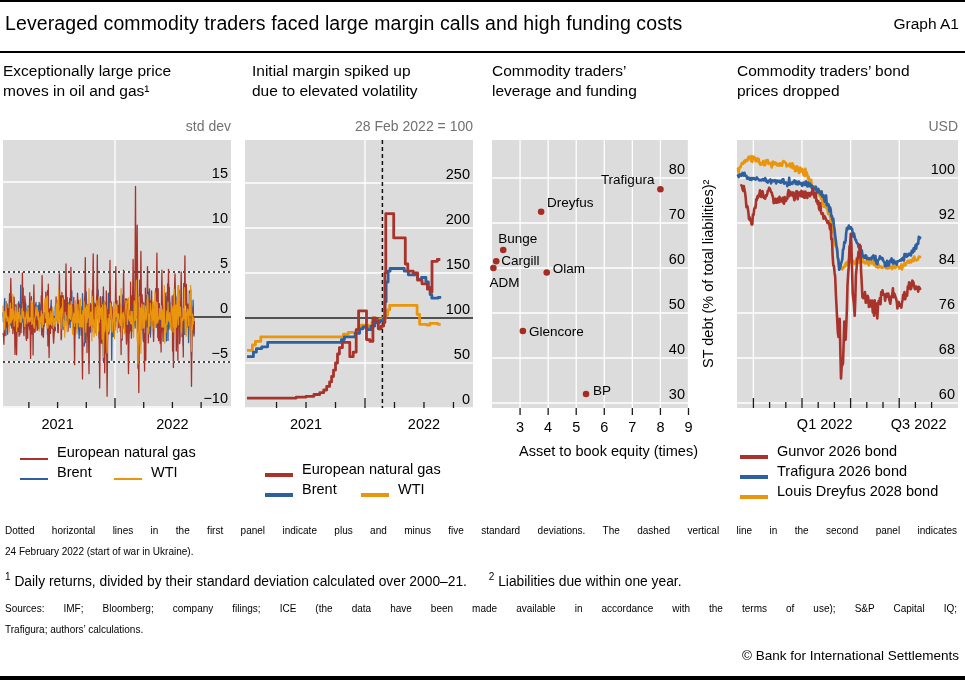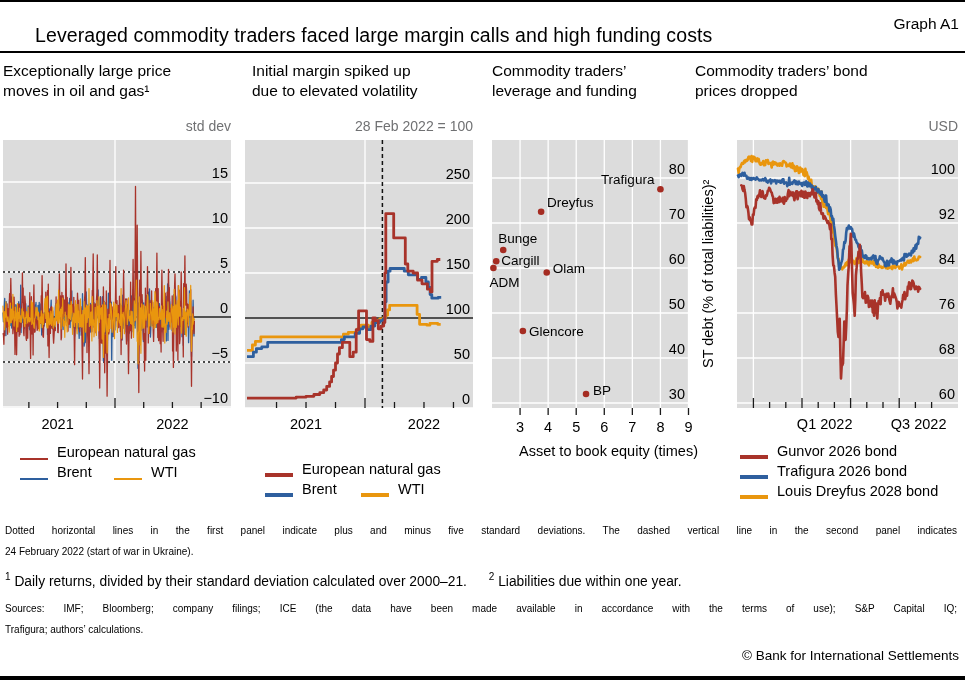--- a/index.html
+++ b/index.html
@@ -1,21 +1,21 @@
 <!DOCTYPE html>
 <html><head>
 <meta charset="utf-8">
 <style>
   html,body{margin:0;padding:0;background:#fff;}
   .page{position:relative;width:965px;height:680px;background:#ffffff;
         font-family:"Liberation Sans", sans-serif;color:#000;overflow:hidden;}
   .bar-top{position:absolute;left:0;top:0;width:965px;height:2px;background:#000;}
   .title-rule{position:absolute;left:0;top:51px;width:965px;height:2px;background:#000;}
   .bar-bottom{position:absolute;left:0;top:676px;width:965px;height:4px;background:#000;}
-  .main-title{position:absolute;left:5px;top:24px;font-size:19.5px;letter-spacing:.1px;margin-left:30px;}
+  .main-title{position:absolute;left:5px;top:12px;font-size:19.5px;letter-spacing:.1px;}
   .graph-label{position:absolute;right:6px;top:15px;font-size:15.5px;}
   .panel-title{position:absolute;top:61px;font-size:15.5px;line-height:20px;white-space:pre-line;}
   .unit{position:absolute;top:118px;font-size:14px;color:#707173;text-align:right;}
   .plot{position:absolute;top:140px;}
   .plot svg{overflow:visible;display:block;}
   svg text{font-family:"Liberation Sans", sans-serif;}
   .tick-lab{font-size:14.5px;fill:#000;}
   .year-lab{font-size:14.5px;fill:#000;}
   .pt-lab{font-size:13.5px;fill:#000;}
   .legend-item{position:absolute;display:flex;align-items:flex-end;height:16px;font-size:14.5px;white-space:nowrap;}
@@ -41,21 +41,21 @@
   <div class="main-title">Leveraged commodity traders faced large margin calls and high funding costs</div>
   <div class="graph-label">Graph A1</div>
   <div class="title-rule"></div>
 
   <div class="panel-title" style="left:3px;width:200px;">Exceptionally large price
 moves in oil and gas¹</div>
   <div class="panel-title" style="left:238px;width:200px;margin-left:14px;">Initial margin spiked up
 due to elevated volatility</div>
   <div class="panel-title" style="left:492px;width:200px;">Commodity traders’
 leverage and funding</div>
-  <div class="panel-title" style="left:695px;width:224px;">Commodity traders’ bond
+  <div class="panel-title" style="left:737px;width:224px;">Commodity traders’ bond
 prices dropped</div>
 
   <div class="unit" style="left:3px;width:228px;">std dev</div>
   <div class="unit" style="left:245px;width:228px;">28 Feb 2022 = 100</div>
   <div class="unit" style="left:737px;width:221px;">USD</div>
 
   <div class="plot" id="plot0" style="left:3px;width:228px;height:268px;">
       <svg width="228" height="268">
         <rect x="0" y="0" width="228" height="268" fill="#dcdcdc"></rect>
         <line x1="112" y1="0" x2="112" y2="268" stroke="#ffffff" stroke-width="1.3"></line>

